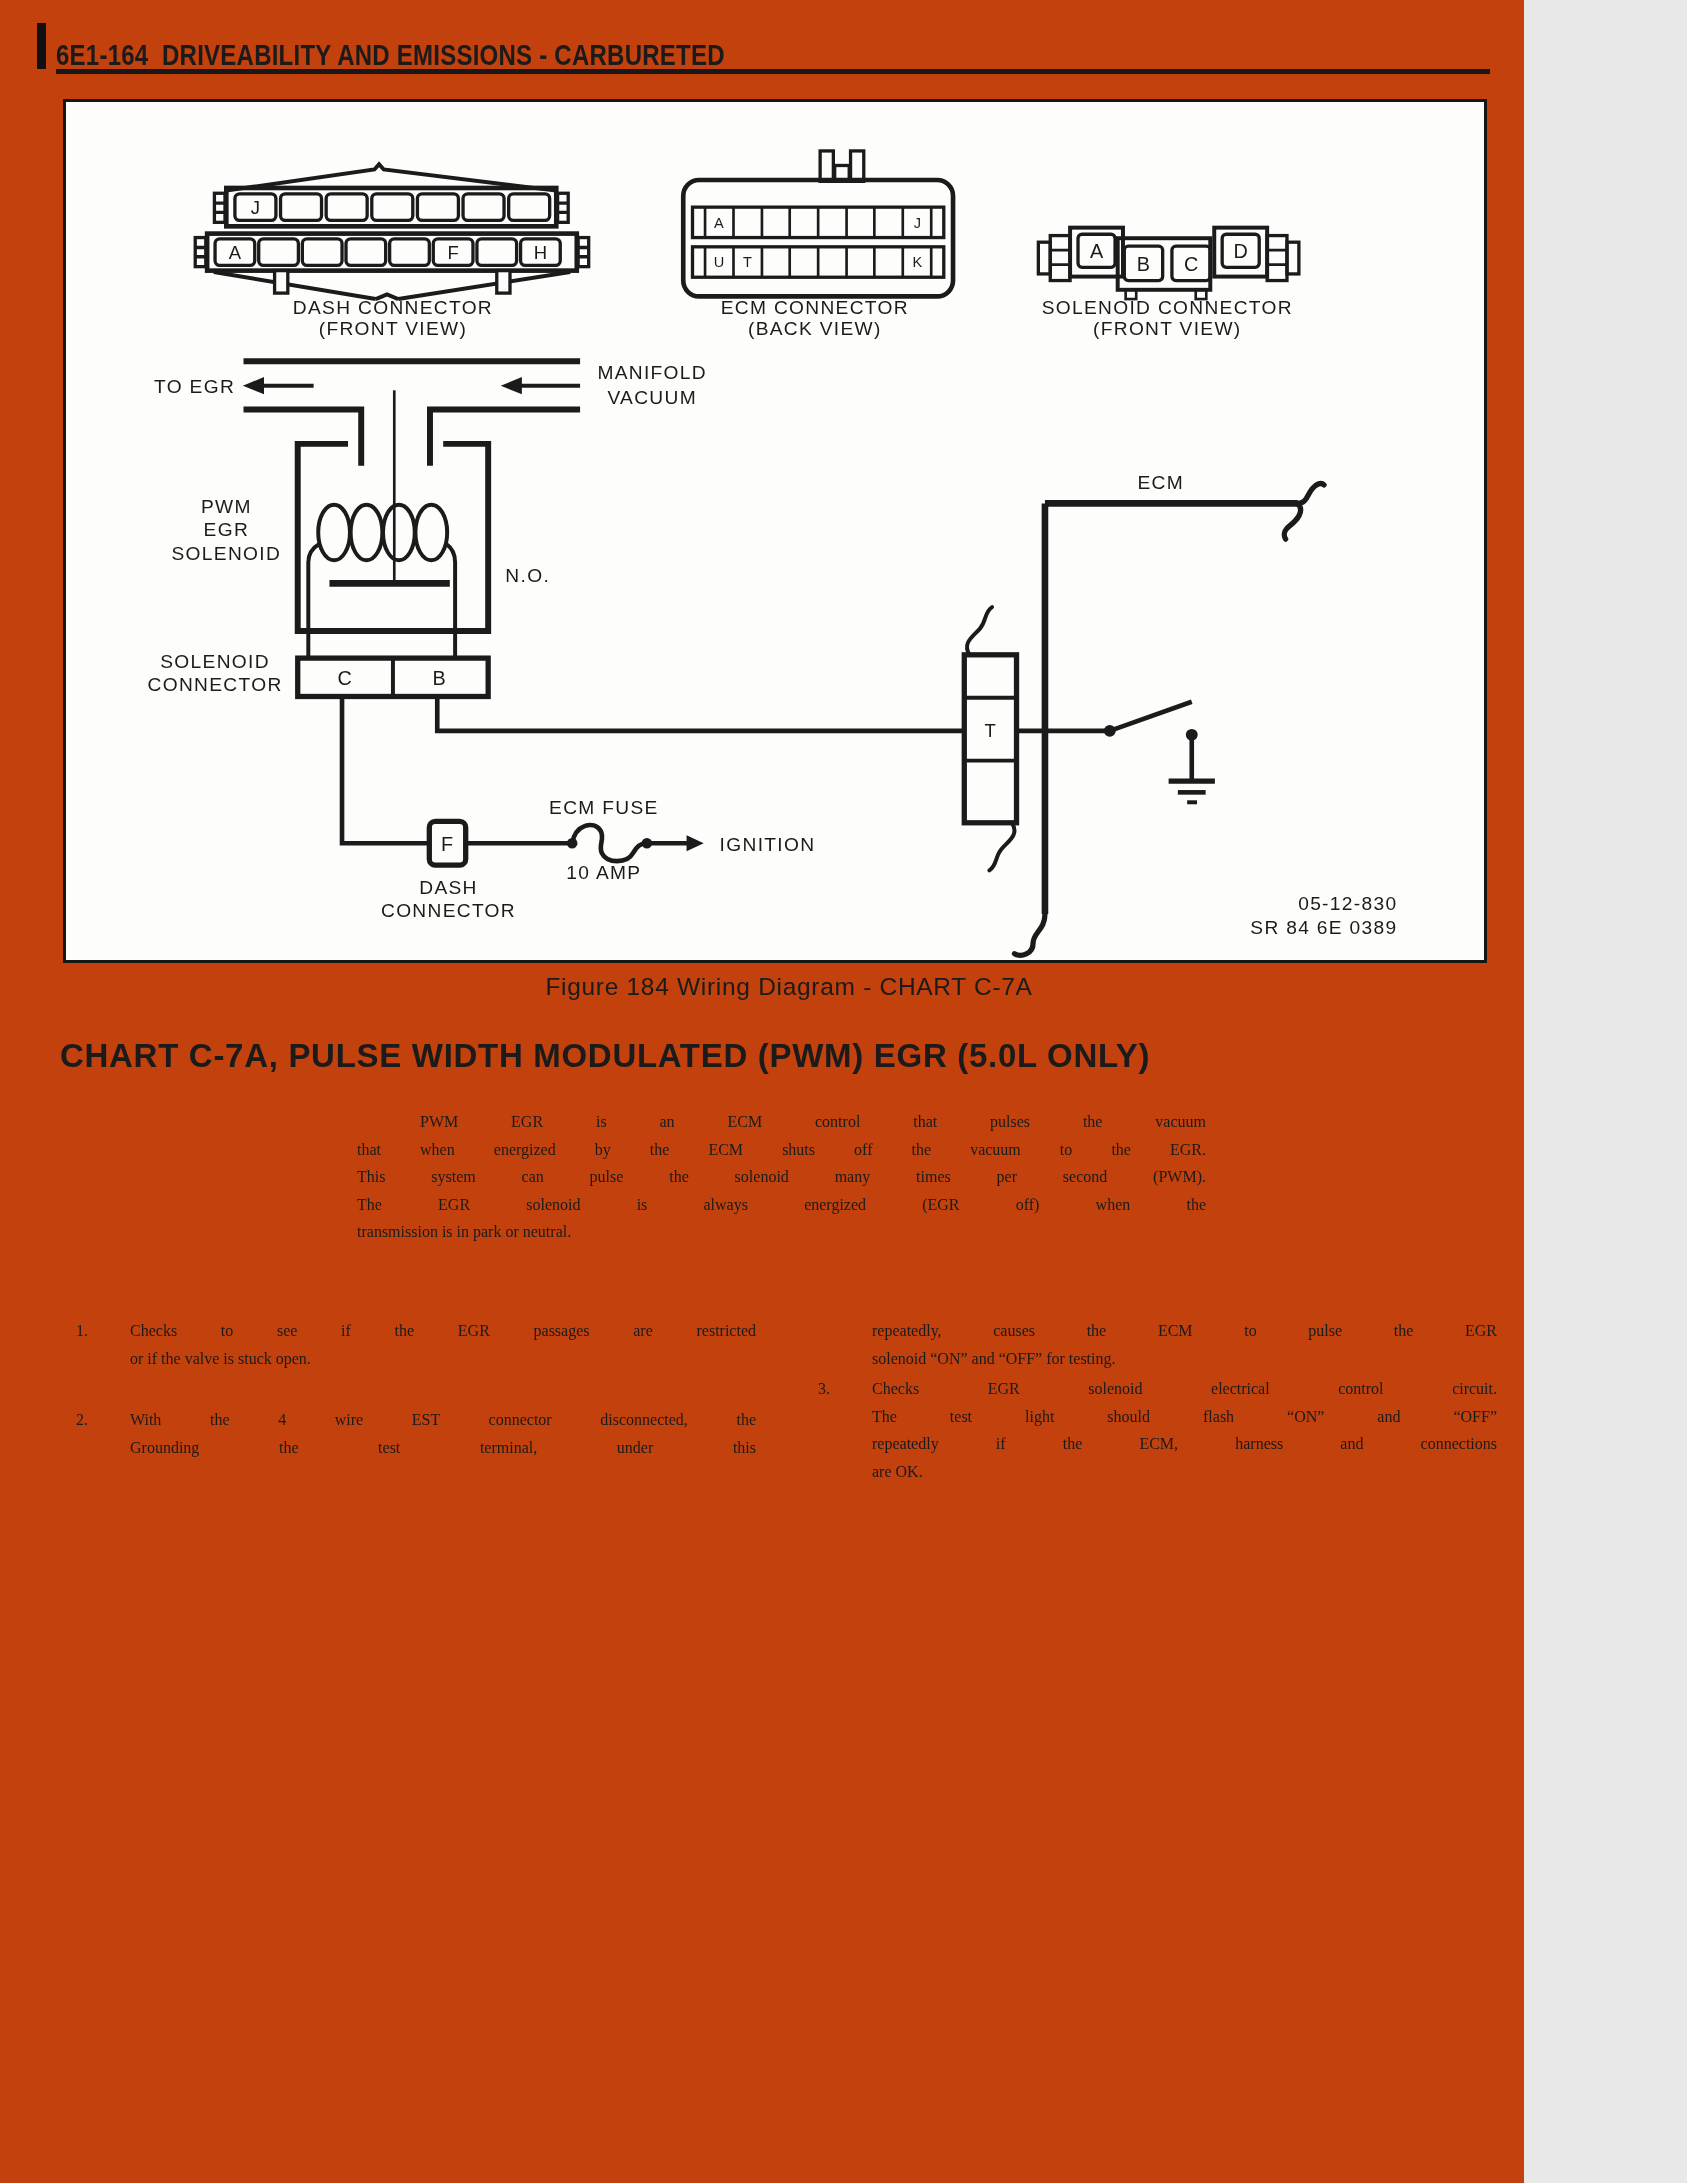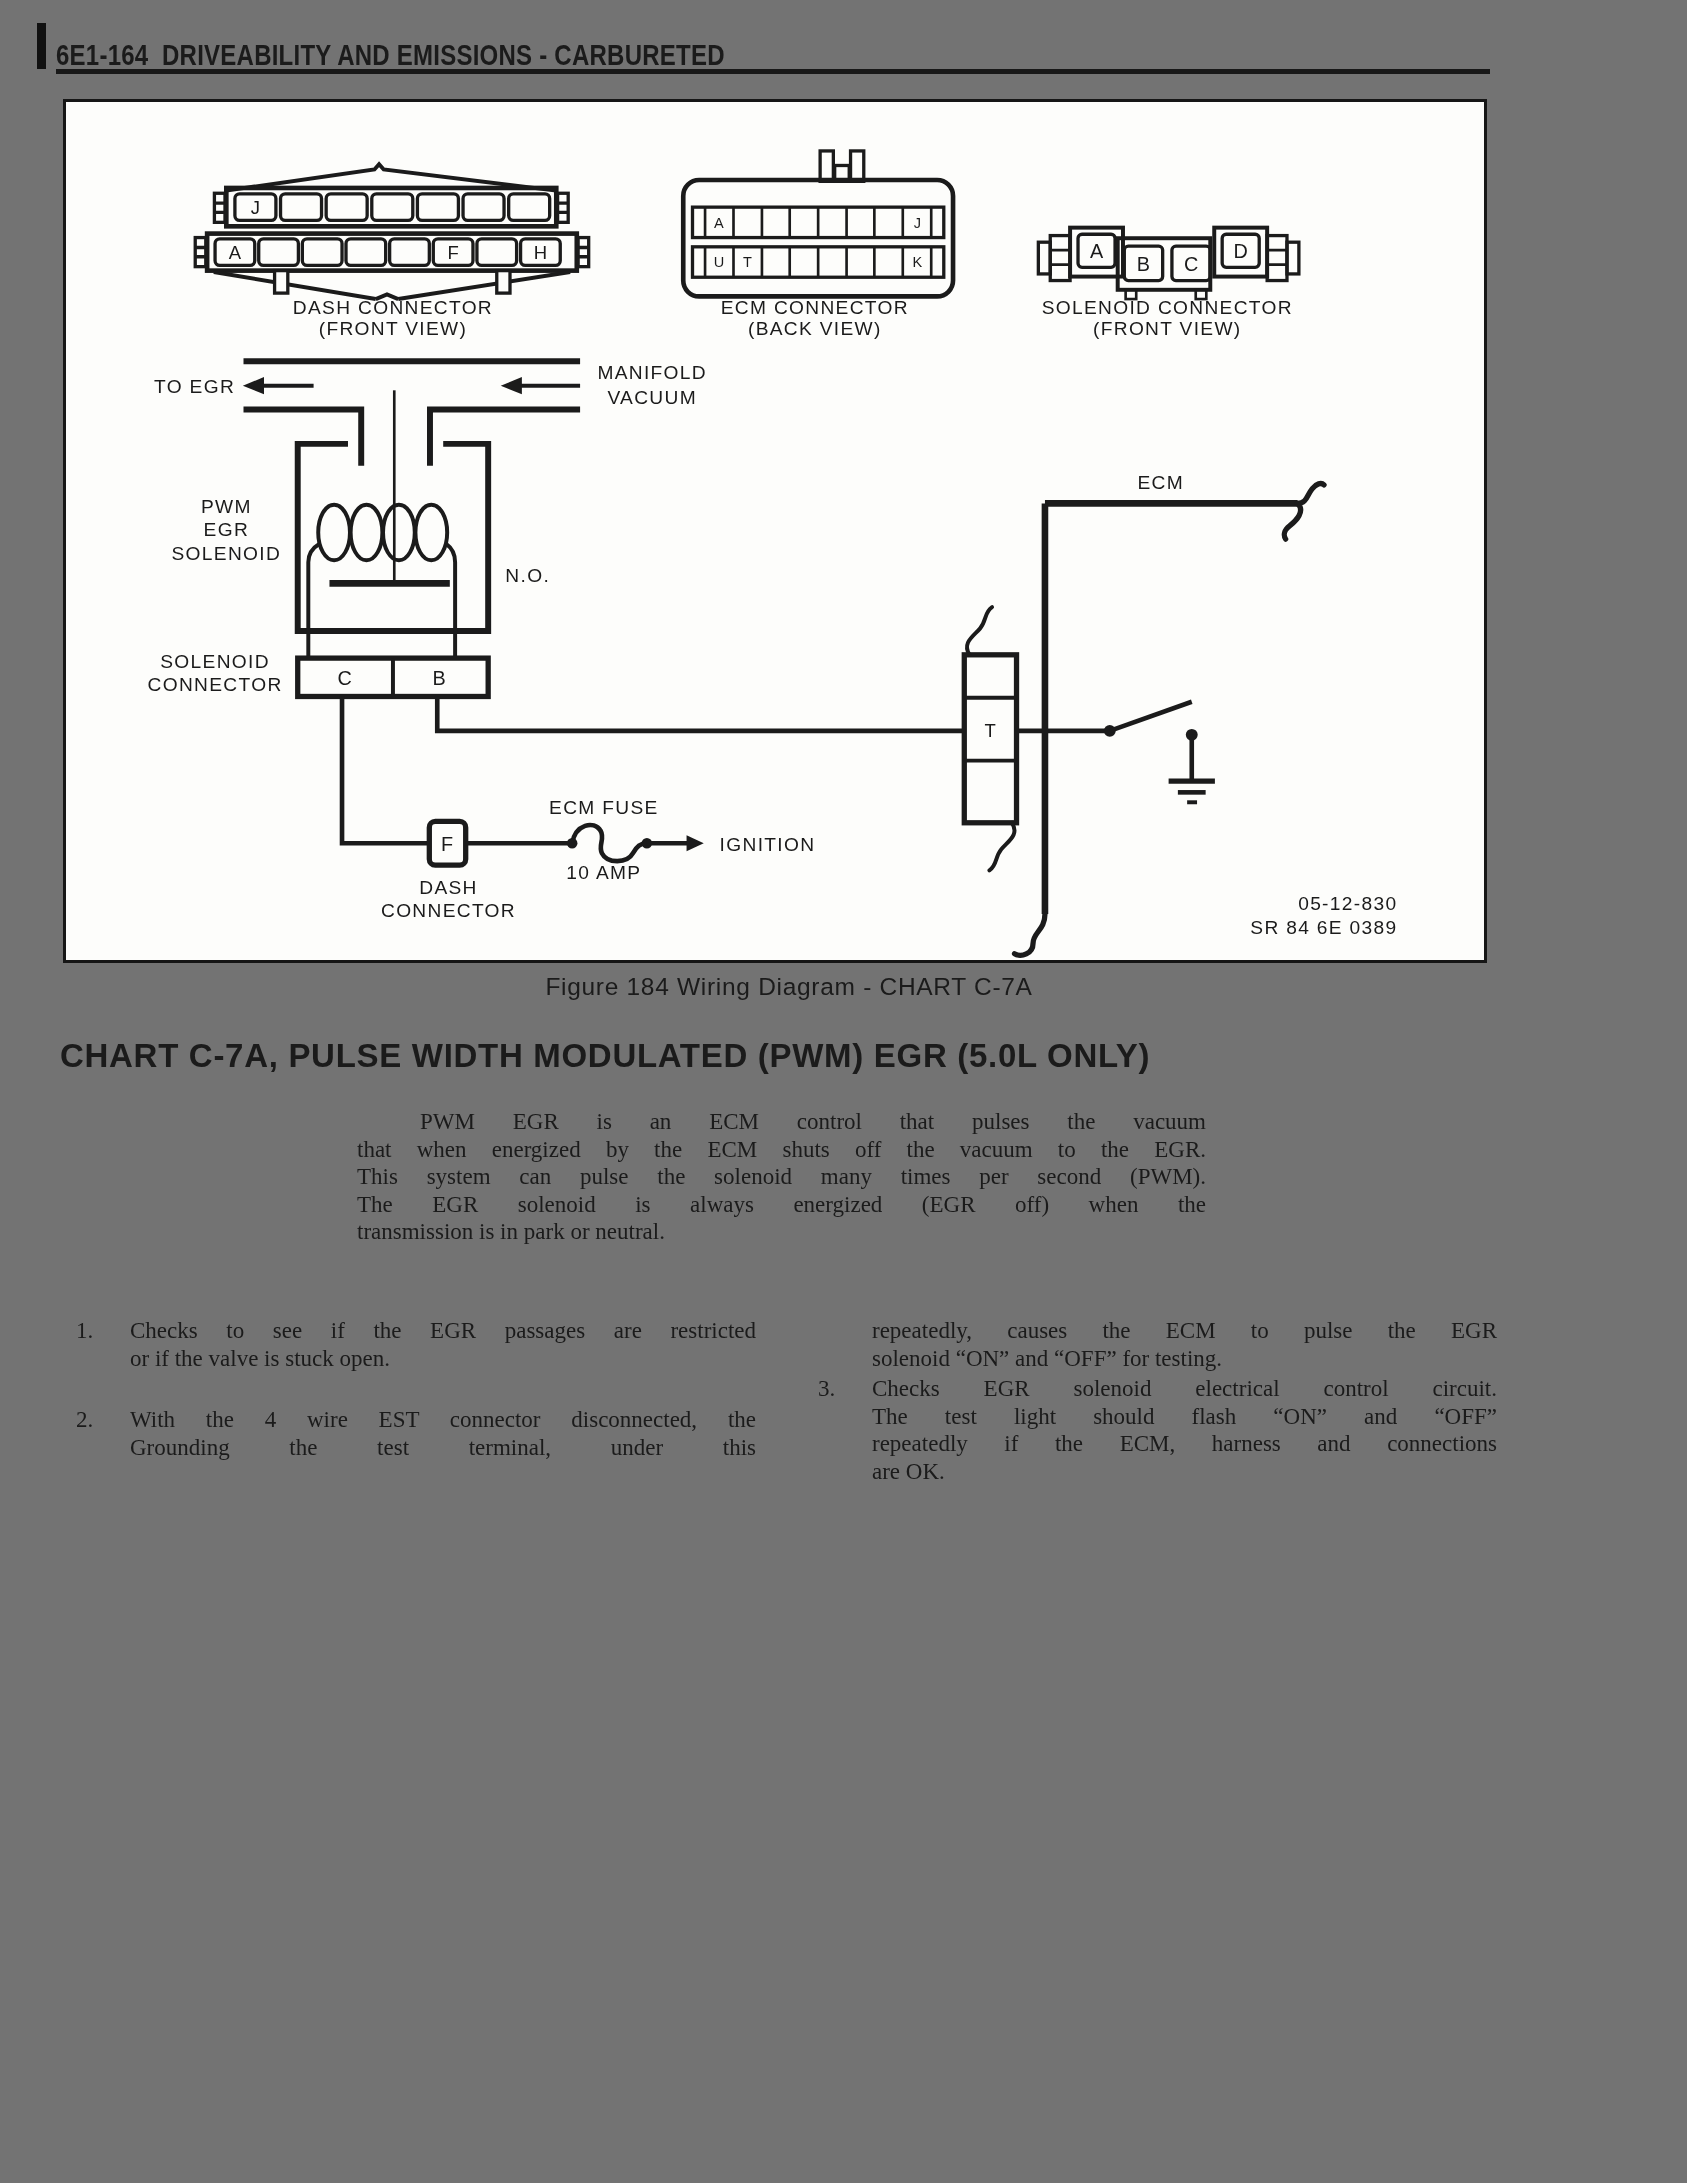--- a/index.html
+++ b/index.html
@@ -1,33 +1,33 @@
 <!DOCTYPE html>
 <html style="font-size:10.6px"><head>
 <meta charset="utf-8">
 <style>
   html,body{margin:0;padding:0;background:#e8e8e8;}
   .page{
-    position:relative;width:1687px;height:2183px;background:#737373;
+    position:relative;width:1524px;height:2183px;background:#c2410c;
     font-family:"Liberation Sans",sans-serif;color:#1b1b1b;overflow:hidden;
   }
   .scan-artifact{position:absolute;left:37px;top:22.5px;width:8.6px;height:46px;background:#111;}
   .header{position:absolute;left:56px;top:38px;white-space:nowrap;
     font-weight:bold;font-size:30px;letter-spacing:0.3px;
     transform:scaleX(.80);transform-origin:left top;}
   .hcode{margin-right:17px;}
   .header-rule{position:absolute;left:56px;top:69px;width:1434px;height:5.3px;background:#181818;}
   .diagram-box{position:absolute;left:63px;top:99px;width:1424px;height:864px;
     border:3.3px solid #161616;background:#fdfdfb;box-sizing:border-box;}
   .diagram-box svg{position:absolute;left:0;top:0;}
   .fig-caption{position:absolute;left:77px;top:973px;width:1424px;text-align:center;
     font-size:24.5px;letter-spacing:0.7px;}
   .main-heading{position:absolute;left:60px;top:1039px;width:1445px;
     font-weight:bold;font-size:33px;letter-spacing:0.7px;line-height:33px;}
-  .serif{font-family:"Liberation Serif",serif;font-size:23px;line-height:27.5px;}
+  .serif{font-family:"Liberation Serif",serif;font-size:16px;line-height:27.5px;}
   .intro{position:absolute;left:357px;top:1108px;width:849px;}
   .ln{height:27.5px;}
   .jl{text-align:justify;text-align-last:justify;}
   .ll{text-align:left;}
   .indent1{padding-left:63px;}
   .step{position:absolute;display:flex;}
   .step-l{left:76px;width:680px;}
   .step-r{left:818px;width:679px;}
   .step-num{width:54px;flex:0 0 54px;}
   .step-lines{flex:1 1 auto;min-width:0;}

